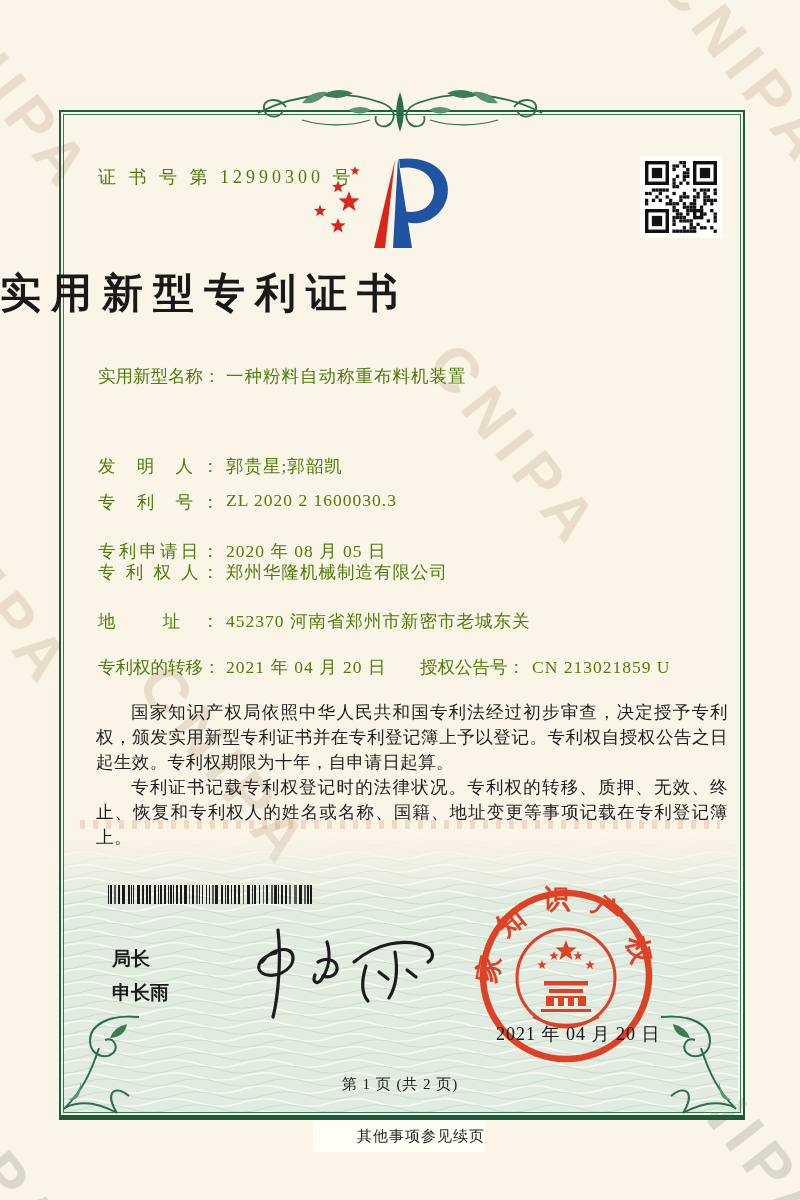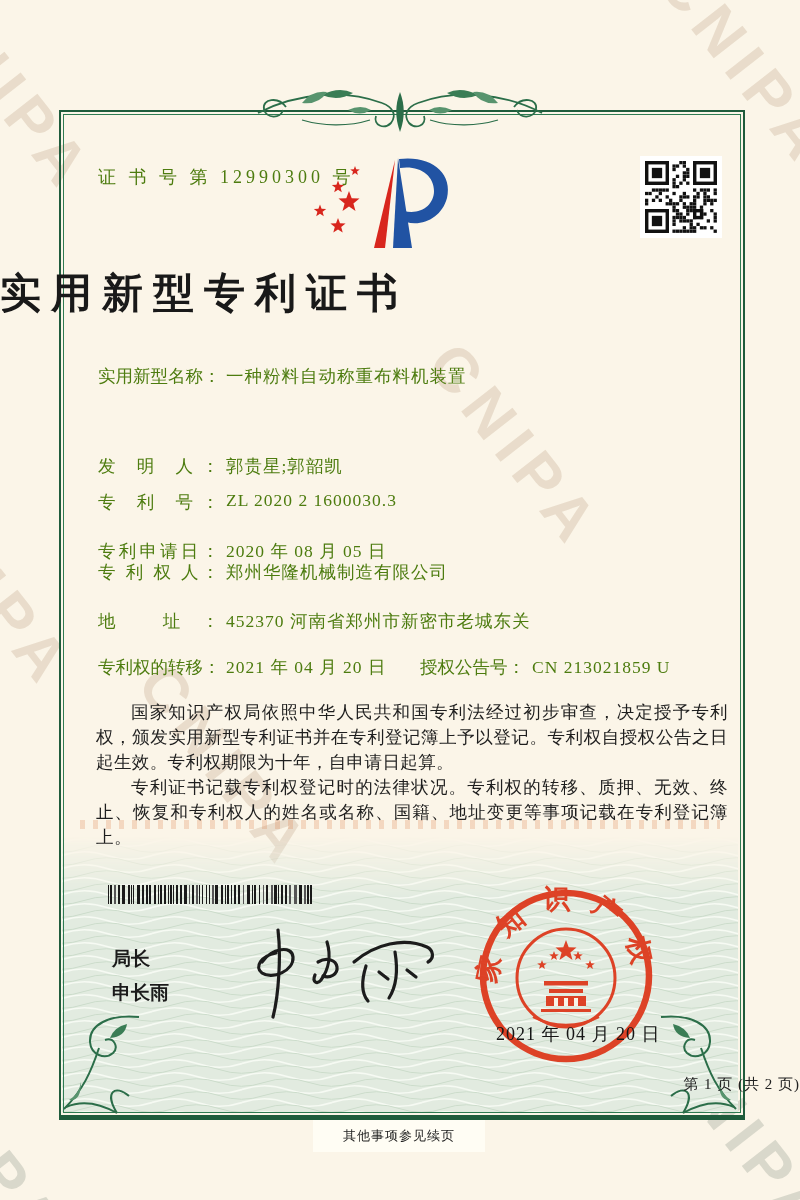--- a/index.html
+++ b/index.html
@@ -34,24 +34,24 @@
   #paras p{margin:0;text-indent:2em;letter-spacing:0.4px;}
   #security-strip{left:80px;top:820px;width:640px;height:9px;opacity:.4;
      background:repeating-linear-gradient(90deg,rgba(216,110,50,.55) 0 5px,transparent 5px 13px);}
   
   #barcode{left:108px;top:885px;}
   #director{left:112px;top:942px;font-family:"Liberation Sans","DejaVu Sans",sans-serif;
             font-size:19px;font-weight:bold;color:#1b1b1b;line-height:34px;}
   #signature{left:232px;top:922px;}
   #seal{left:471px;top:881px;}
   #seal-date{left:496px;top:1022px;font-size:18px;color:#151515;letter-spacing:1px;white-space:nowrap;}
-  #page-info{left:0;top:1075px;width:800px;text-align:right;font-size:15px;color:#222;
+  #page-info{left:0;top:1075px;width:800px;text-align:center;font-size:15px;color:#222;
              letter-spacing:1px;}
   #note-box{left:313px;top:1120px;width:172px;height:32px;background:#fffdf4;
-            text-align:center;line-height:32px;font-size:13px;color:#1d1d1d;letter-spacing:1px;}
+            text-align:right;line-height:32px;font-size:15px;color:#1d1d1d;letter-spacing:1px;}
 </style>
 </head>
 <body>
 
 <div id="page">
 
   <div class="wm" style="left:-38px;top:-26px;">CNIPA</div>
   <div class="wm" style="left:700px;top:-52px;">CNIPA</div>
   <div class="wm" style="left:470px;top:330px;">CNIPA</div>
   <div class="wm" style="left:-58px;top:470px;">CNIPA</div>

